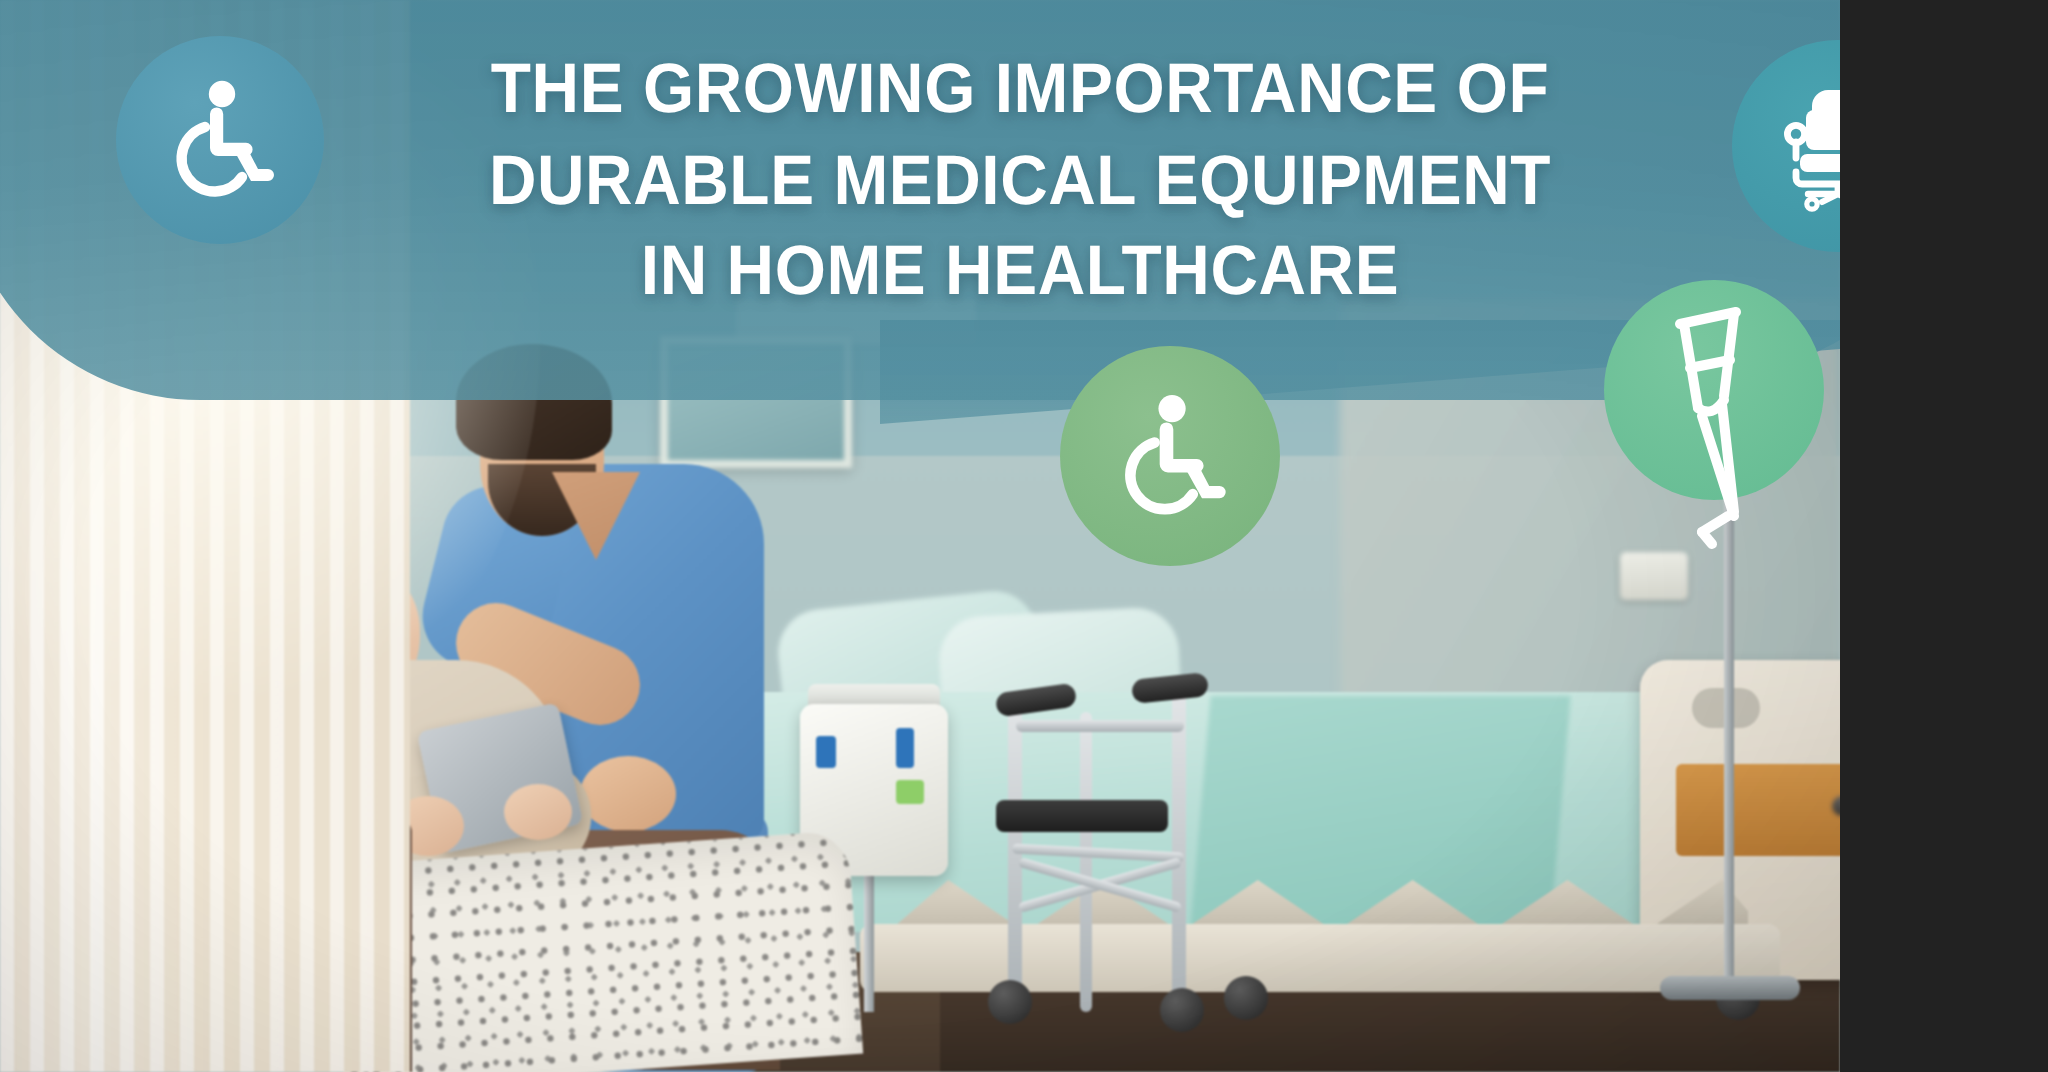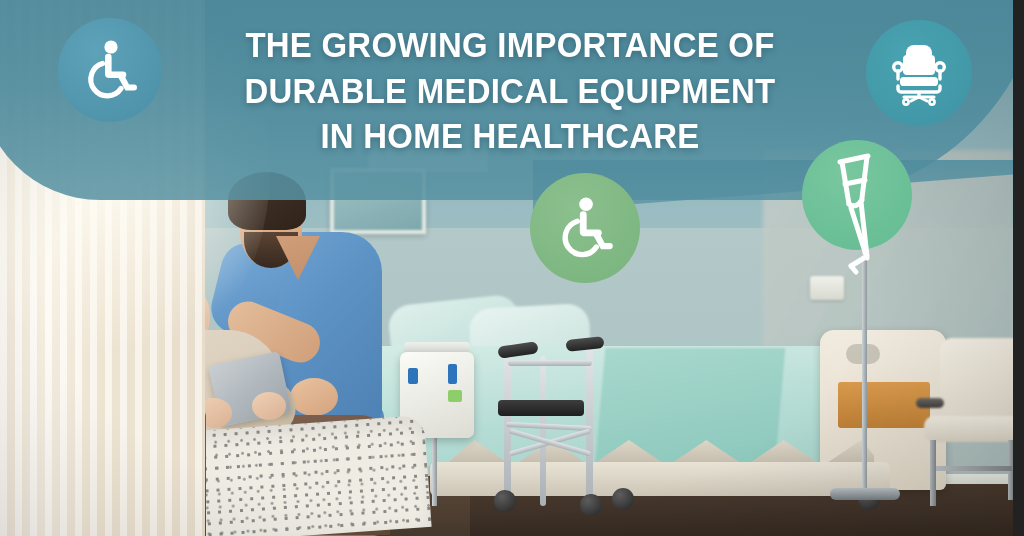--- a/index.html
+++ b/index.html
@@ -1,19 +1,19 @@
 <!DOCTYPE html>
 <html><head>
 <meta charset="utf-8">
 <title>DME Home Healthcare Banner</title>
 <style>
   html,body{margin:0;padding:0;background:#222;}
   *{box-sizing:border-box;}
   #stage{
-    position:relative;width:1013px;height:536px;overflow:hidden;
+    position:relative;width:920px;height:536px;overflow:hidden;
     font-family:"Liberation Sans","DejaVu Sans",sans-serif;
     background:#b9cdcd;
   }
 
   
   .layer{position:absolute;}
 
   
   .wall-upper{left:0;top:0;width:100%;height:232px;
     background:linear-gradient(180deg,#7fa9b4 0%,#8fb4bc 45%,#9dbec3 100%);}

